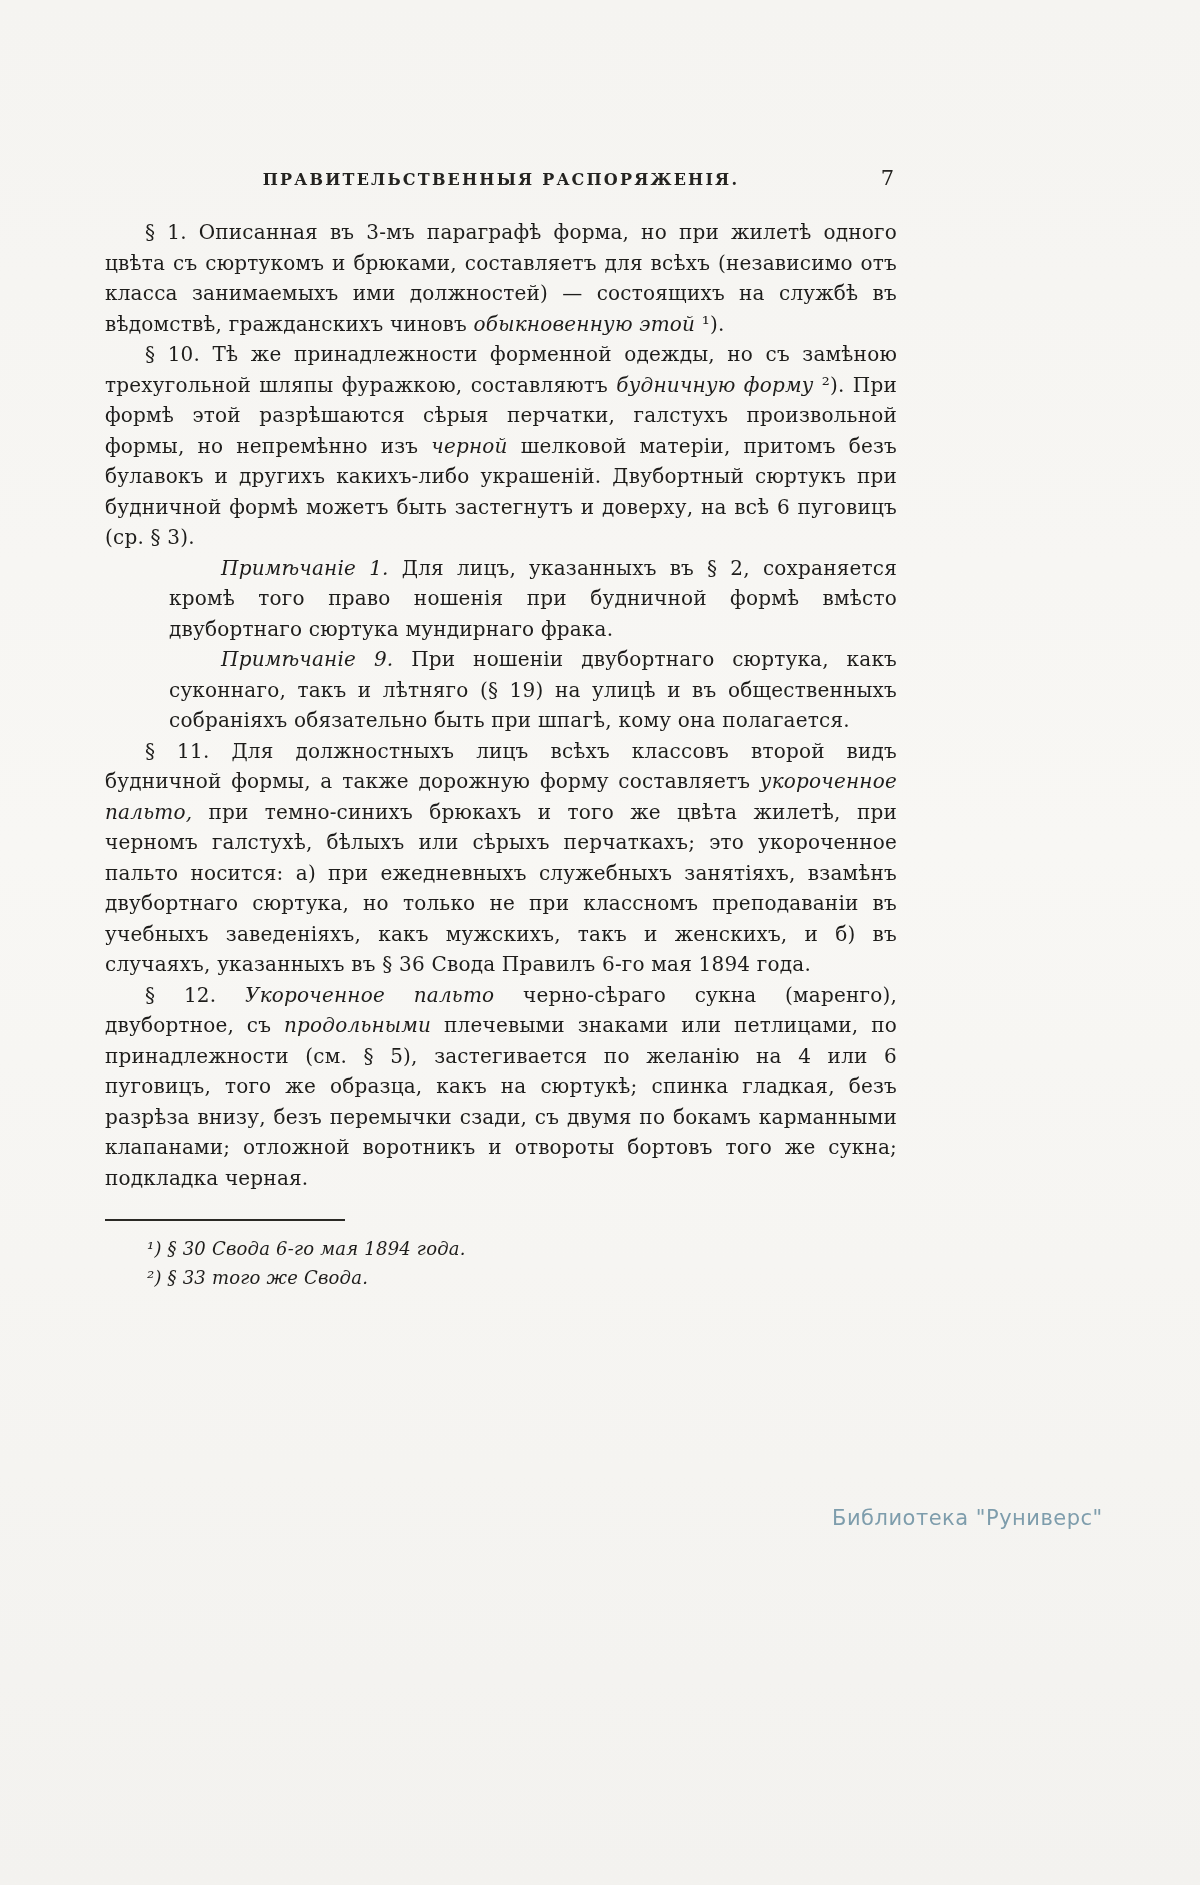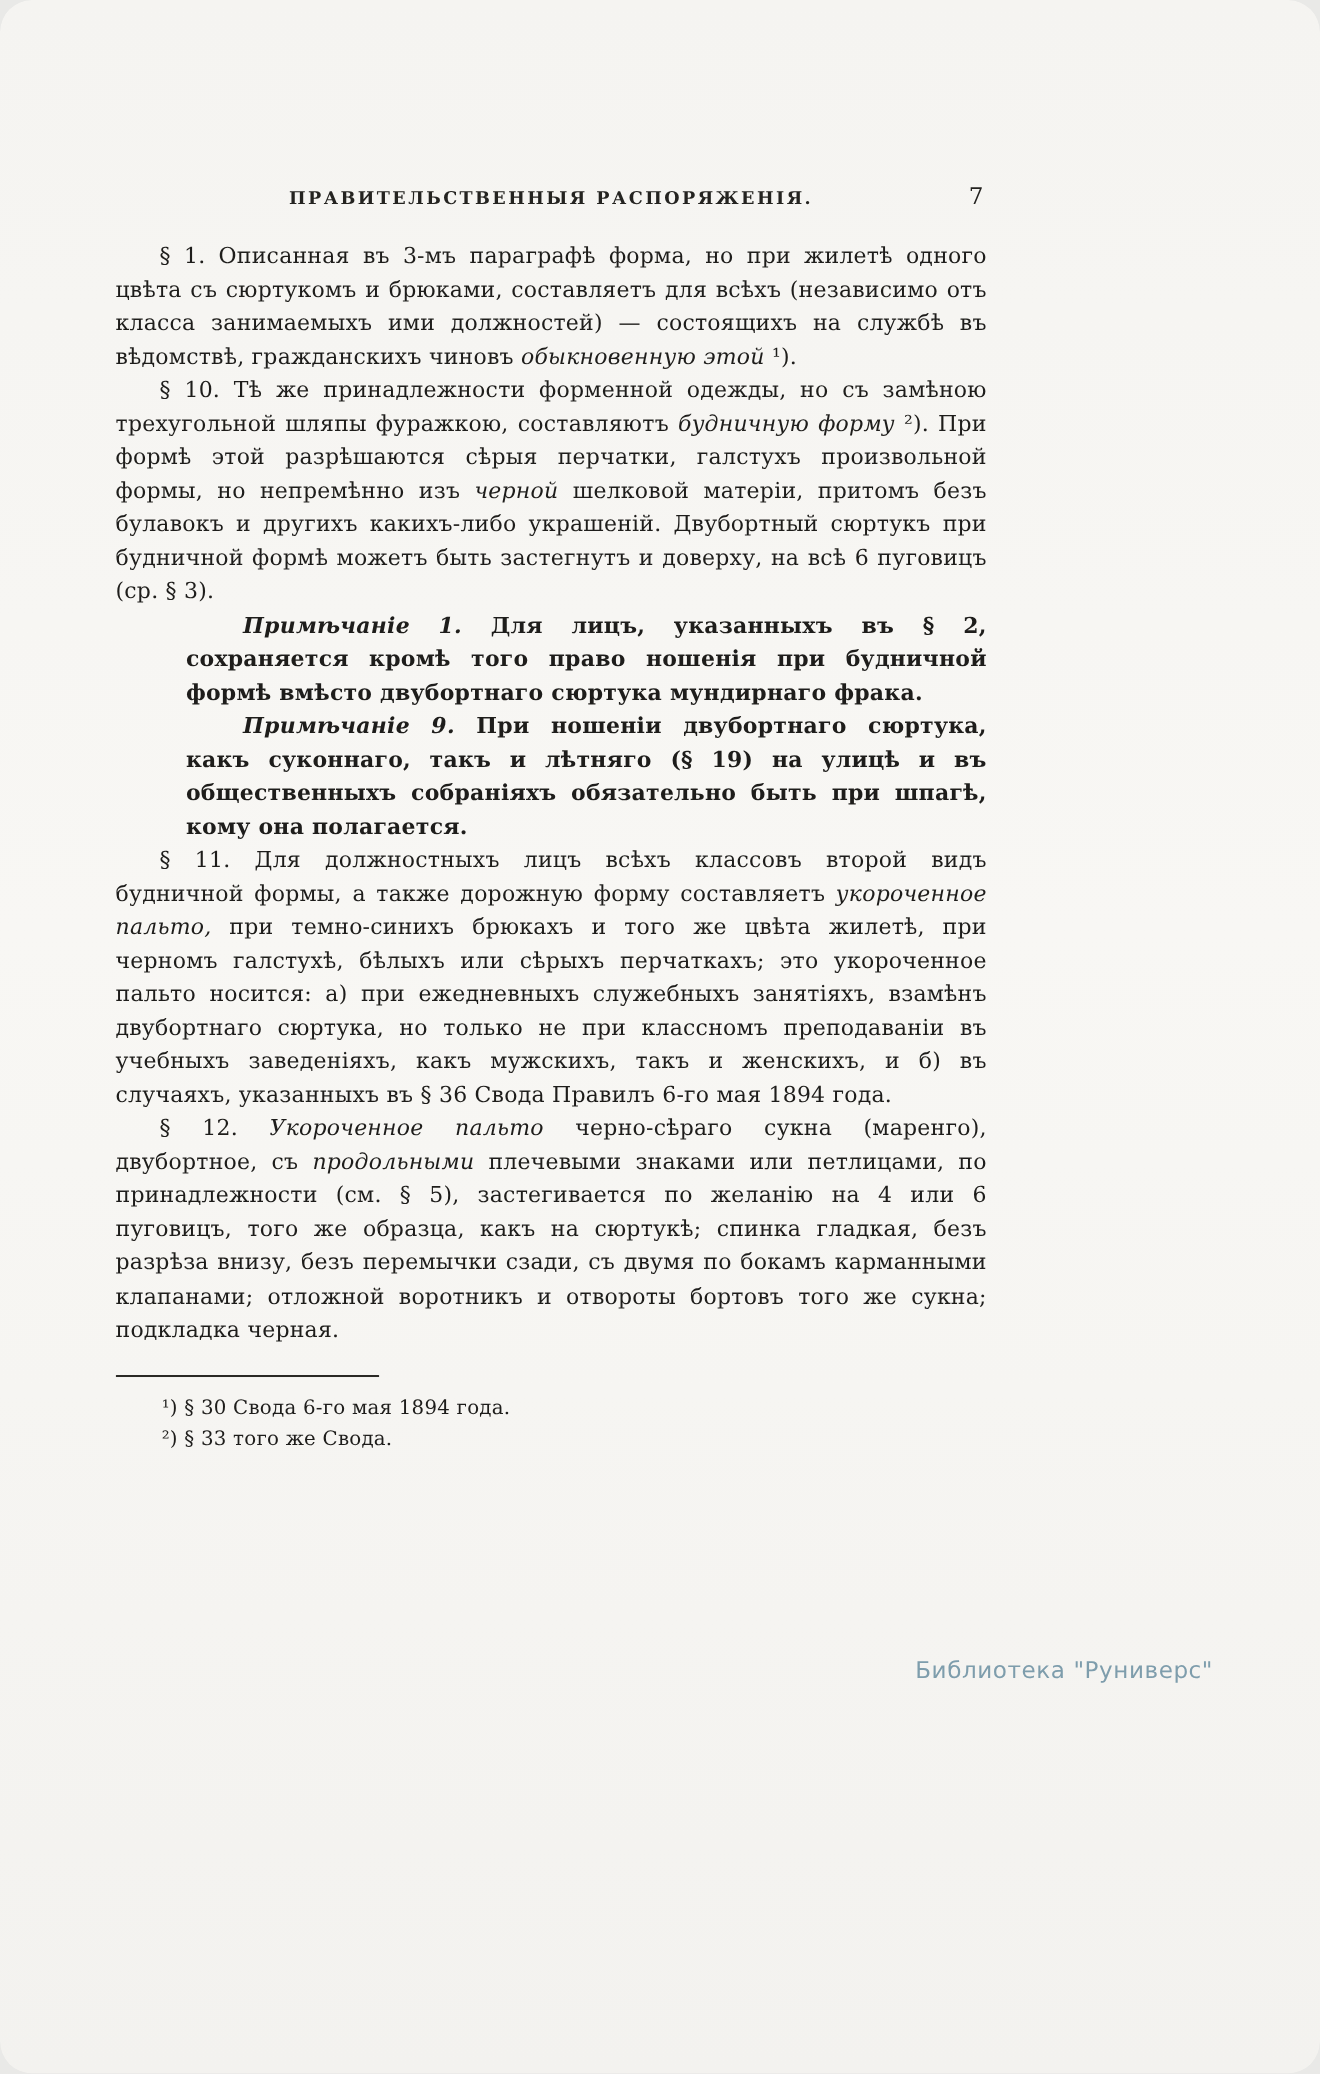--- a/index.html
+++ b/index.html
@@ -1,15 +1,15 @@
 <!DOCTYPE html>
 <html><head>
 <meta charset="utf-8">
 <style>
-  * { margin:0; padding:0; box-sizing:border-box;border-radius:29px; }
+  * { margin:0; padding:0; box-sizing:border-box; }
   html, body { width:1200px; }
   body { font-family:"DejaVu Serif", serif; background:#e9e9e7; }
 
   .page {
     position:relative; width:1200px; height:1885px; overflow:hidden;
     background:linear-gradient(180deg,#f5f4f1 0%, #f8f7f4 45%, #f3f2ef 100%);
     color:#1e1d1b;
   }
   .content { position:absolute; left:105px; top:0; width:792px; }
 
@@ -21,24 +21,24 @@
   .page-number {
     position:absolute; right:2px; top:-4px;
     font-size:21px; letter-spacing:1px; color:#242320;
   }
 
   .text-block {
     margin-top:28px; font-size:20px; line-height:30.5px;
     text-align:justify; letter-spacing:0.2px;
   }
   .body-para { text-indent:40px; }
-  .note-para { margin-left:64px; text-indent:52px;font-weight:bold; }
+  .note-para { margin-left:64px; text-indent:52px; }
   .i { font-style:italic; }
 
-  .footnotes { margin-top:26px; }
+  .footnotes { margin-top:26px;font-style:italic; }
   .footnote-rule { width:240px; border-top:2px solid #2a2925; margin-bottom:13px; }
   .footnote { font-size:18px; line-height:29px; text-indent:42px; letter-spacing:0.2px; }
 
   .watermark {
     position:absolute; left:832px; top:1506px;
     font-family:"DejaVu Sans", sans-serif; font-size:21px;
     color:#7e9dac; letter-spacing:0.5px;
   }
 </style>
 </head>

